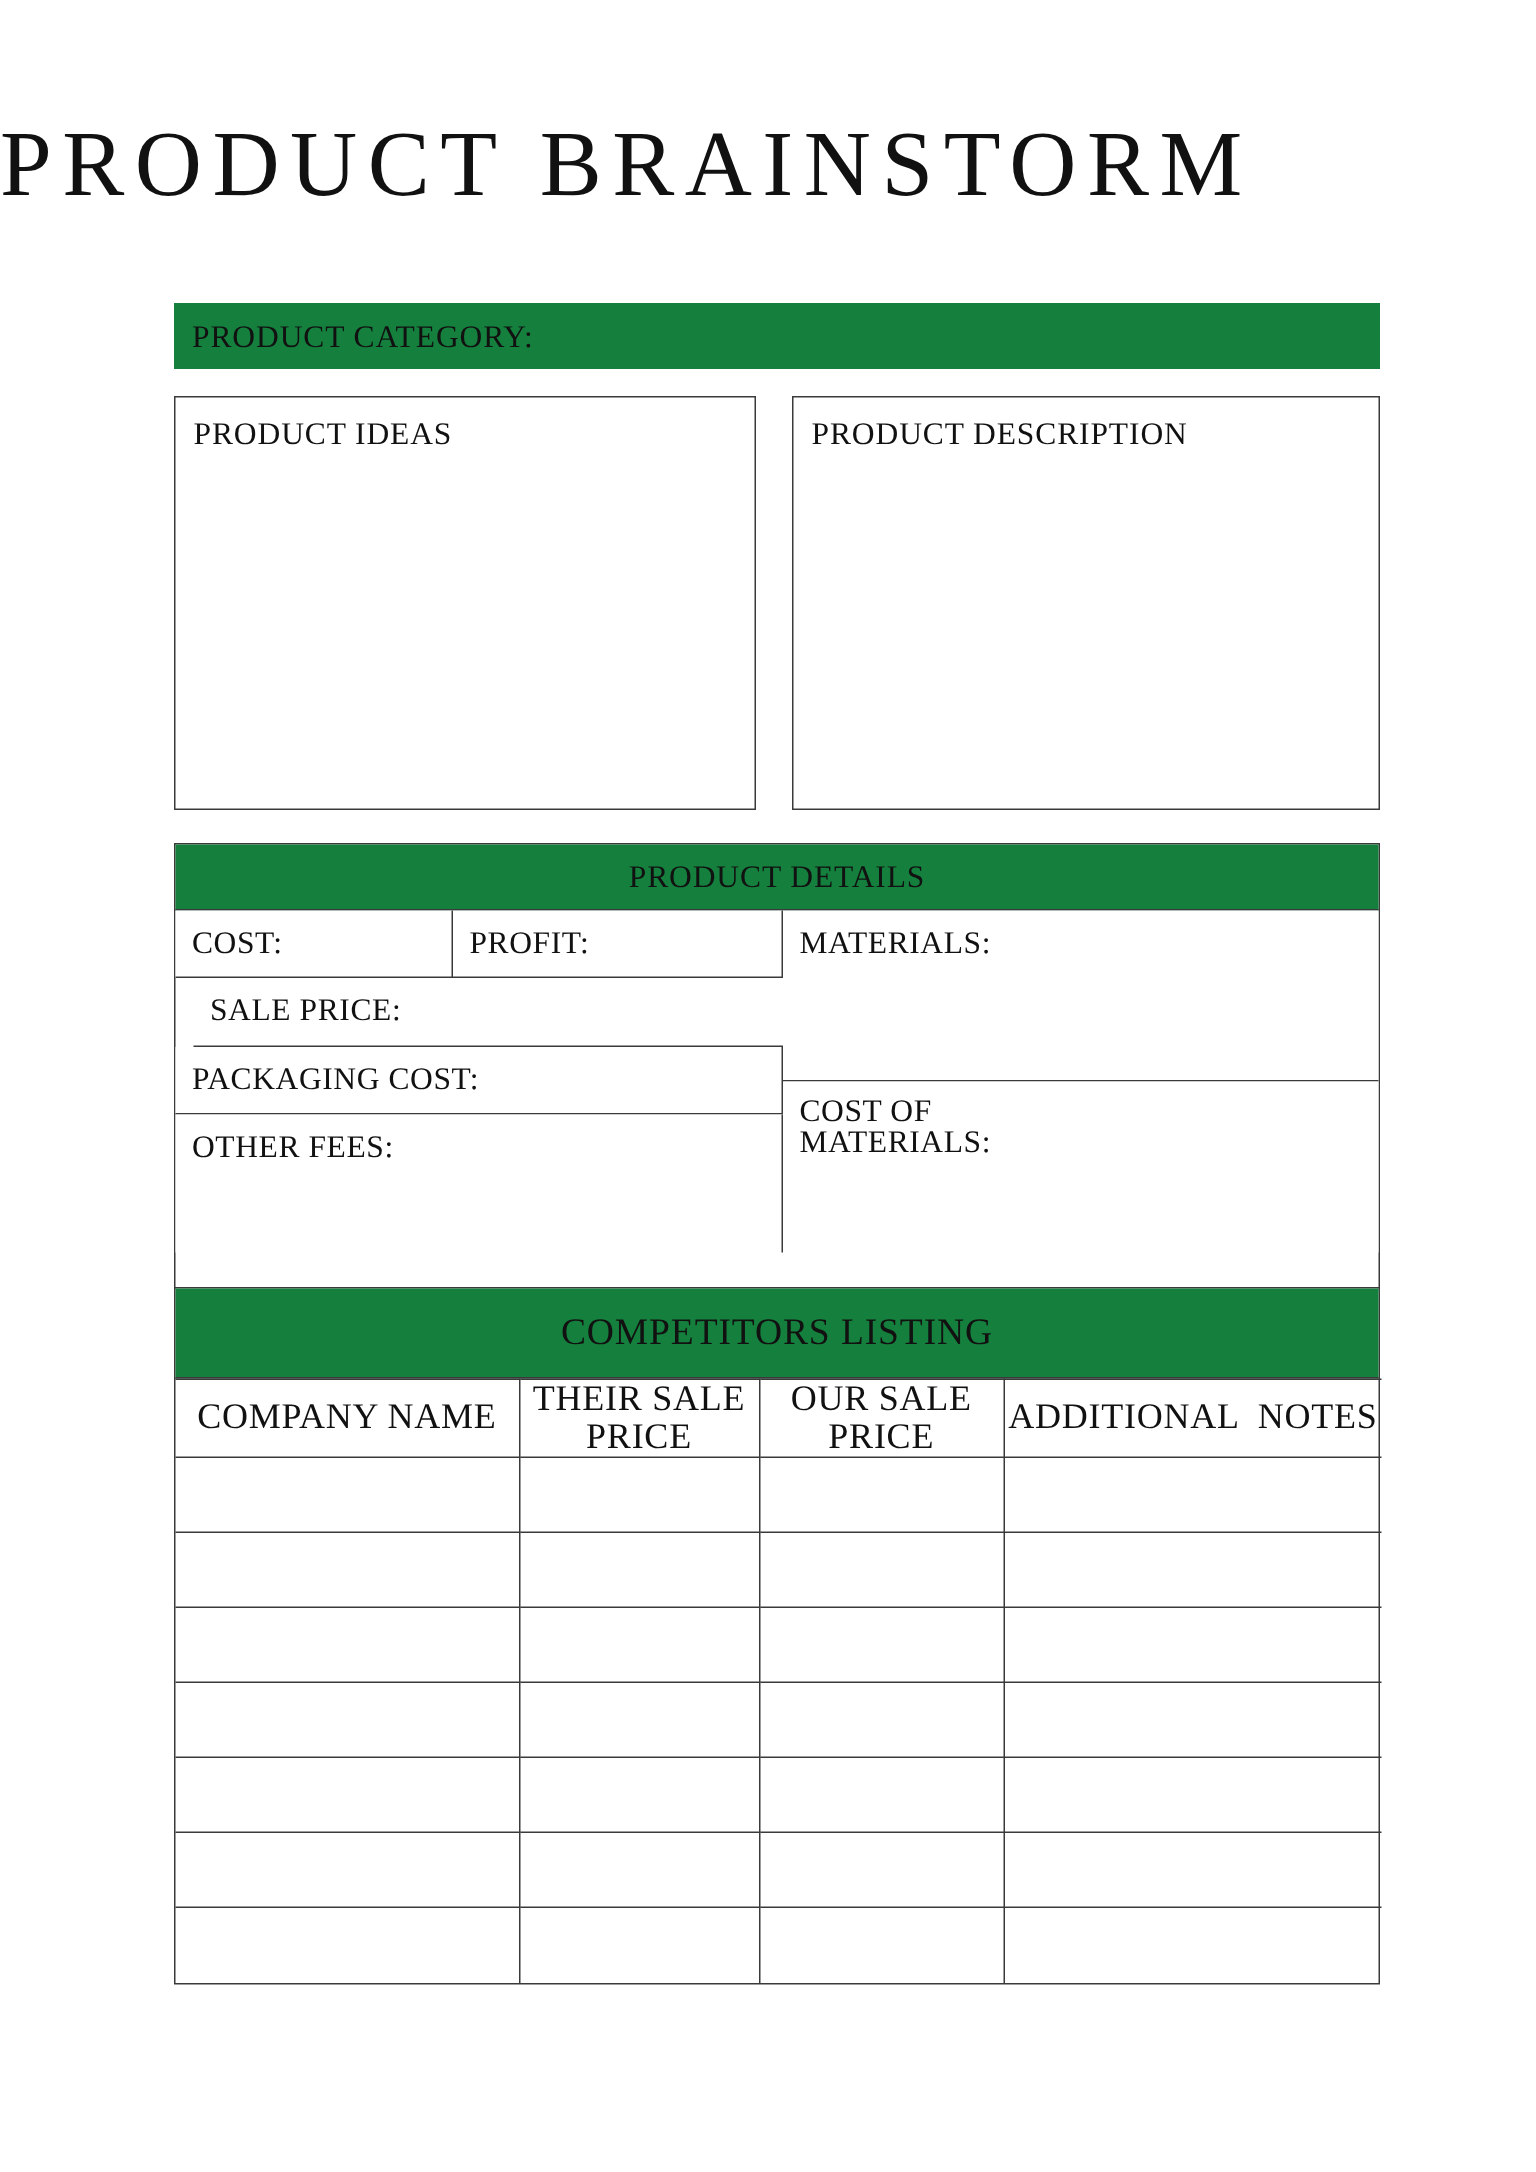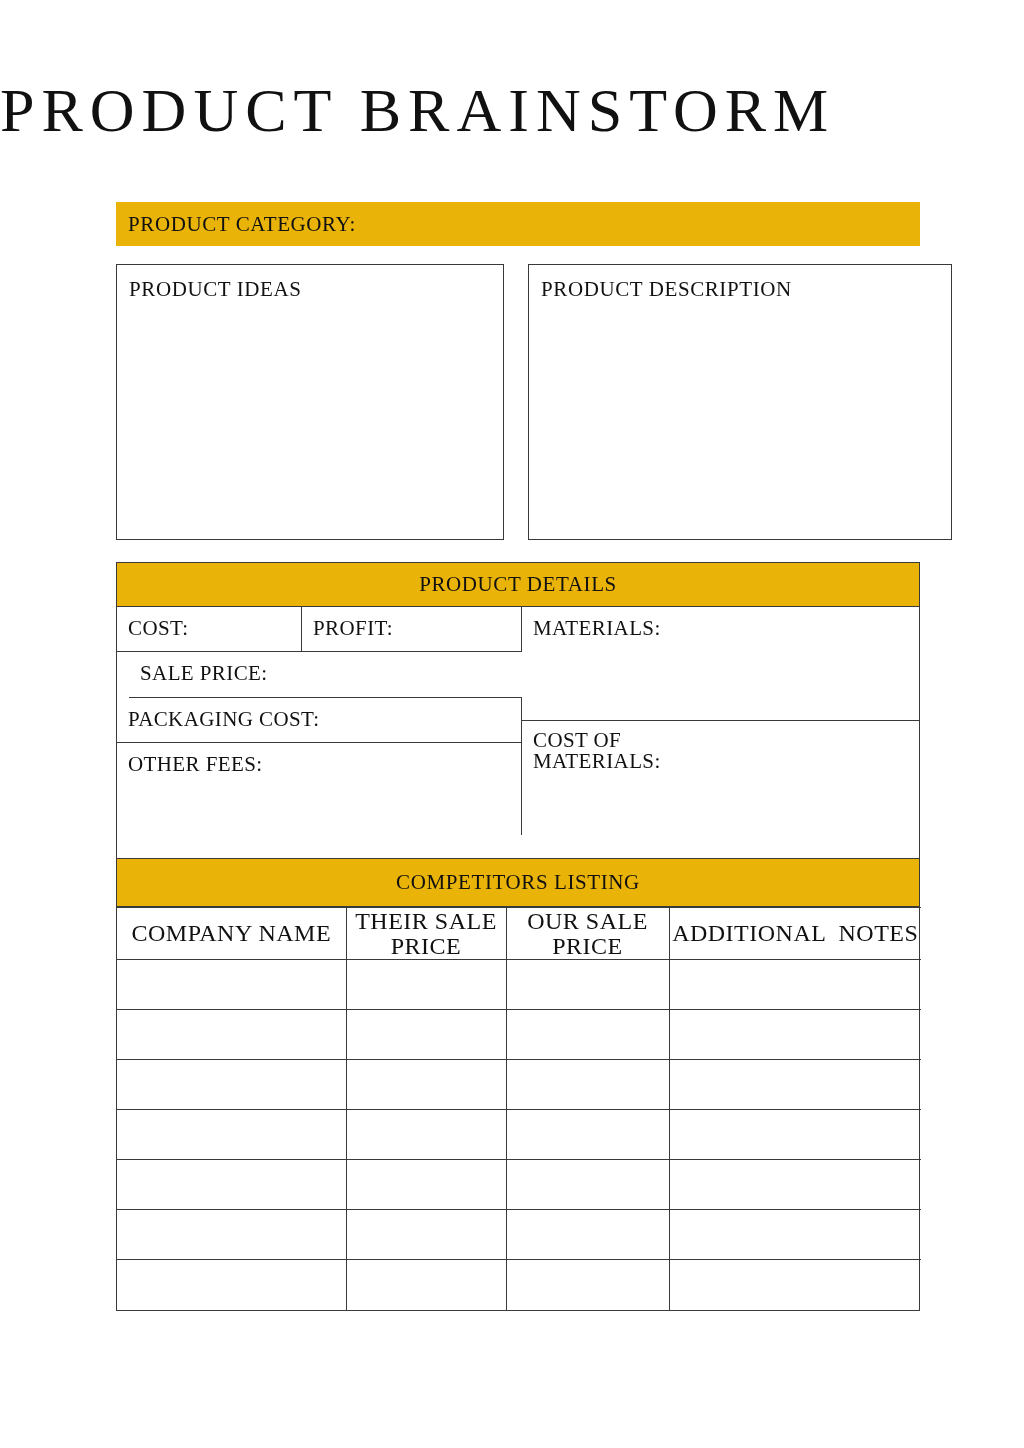--- a/index.html
+++ b/index.html
@@ -32,21 +32,21 @@
     text-align: center;
     font-size: 62px;
     font-weight: 400;
     letter-spacing: 7px;
     line-height: 1.05;
     white-space: nowrap;
   }
 
   
   .gray-band {
-    background: #eab308;
+    background: #15803d;
     box-sizing: border-box;
   }
 
   .category-bar {
     position: absolute;
     left: 116px;
     top: 202px;
     width: 804px;
     height: 44px;
     display: flex;
@@ -60,21 +60,21 @@
   
   .idea-box {
     position: absolute;
     top: 264px;
     height: 276px;
     border: 1.6px solid #3a3a3a;
     box-sizing: border-box;
     background: #fff;
   }
   .idea-box.left  { left: 116px;  width: 388px; }
-  .idea-box.right { left: 528px;  width: 424px; padding-left: 40px; }
+  .idea-box.right { left: 528px;  width: 392px; padding-left: 40px; }
 
   .box-label {
     position: absolute;
     left: 12px;
     top: 12px;
     font-size: 21px;
     letter-spacing: 0.6px;
   }
 
   
@@ -137,27 +137,27 @@
   .comp {
     position: absolute;
     left: 116px;
     top: 858px;
     width: 804px;
     border: 1.6px solid #3a3a3a;
     box-sizing: border-box;
     background: #fff;
   }
   .comp-title {
-    height: 48px;
+    height: 60px;
     border-bottom: 1.6px solid #3a3a3a;
     box-sizing: border-box;
     display: flex;
     align-items: center;
     justify-content: center;
-    font-size: 21px;
+    font-size: 25px;
     letter-spacing: 0.6px;
     text-align: center;
   }
   table.comp-table {
     border-collapse: collapse;
     width: 100%;
     table-layout: fixed;
   }
   table.comp-table th,
   table.comp-table td {

